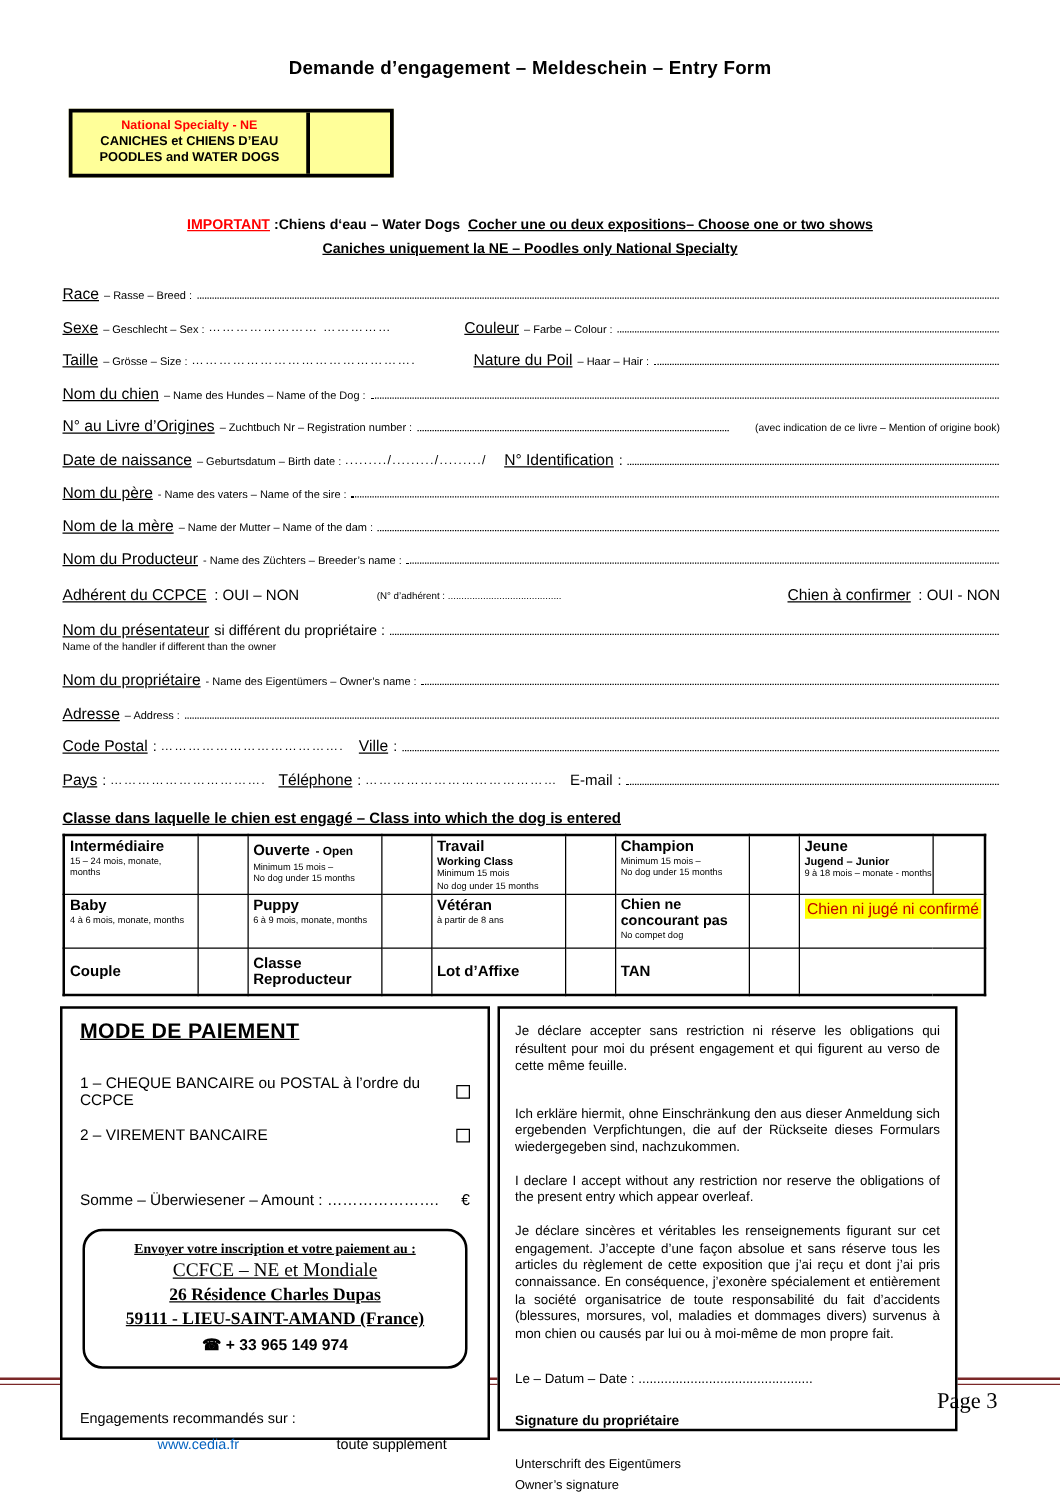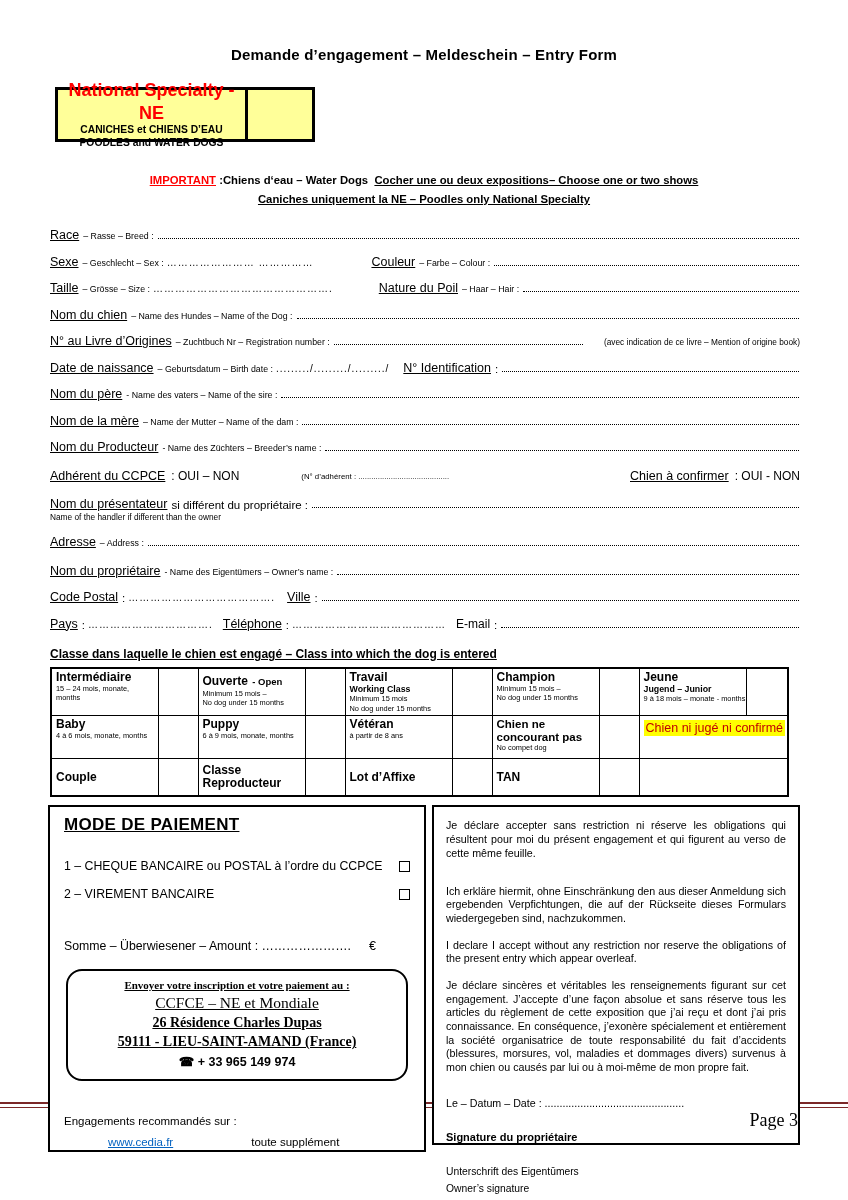--- a/index.html
+++ b/index.html
@@ -10,21 +10,21 @@
   .u{text-decoration:underline;}
   
   .page-title{padding-top:46px;text-align:center;font-size:15px;font-weight:bold;letter-spacing:.2px;}
   
   .header-row{position:relative;height:58px;margin-top:24px;}
   .hbox{position:absolute;top:0;display:flex;border:3px solid #000;box-sizing:border-box;}
   .hbox-left{left:55px;width:260px;height:55px;background:#FFFF99;}
   .hbox-right{left:505px;width:270px;height:51px;background:#CCFFFF;}
   .hbox-label{flex:1;display:flex;flex-direction:column;justify-content:center;text-align:center;line-height:1.25;}
   .hbox-cb{width:64px;border-left:3px solid #000;}
-  .hl-red{color:#FF0000;font-weight:bold;font-size:18px;}
+  .hl-red{color:#FF0000;font-weight:bold;font-size:10px;}
   .hl-blk{color:#000;font-weight:bold;font-size:10.3px;}
   .hbox-right .hl-red{font-size:12.5px;line-height:1.6;}
   
   .imp{margin-top:26px;text-align:center;font-weight:bold;font-size:11.3px;line-height:1.65;}
   .imp .red{color:#FF0000;text-decoration:underline;}
   
   .fields{margin:18px 48px 0 50px;}
   .frow{display:flex;align-items:flex-end;margin-top:10.5px;height:16px;}
   .lbl{font-size:12.5px;text-decoration:underline;white-space:nowrap;}
   .mid{font-size:8.8px;white-space:nowrap;margin-left:4px;padding-bottom:1px;color:#000;}
@@ -43,37 +43,37 @@
   .cname2{font-weight:bold;font-size:9.5px;}
   .csub{font-size:7.4px;line-height:1.25;}
   .cbsub{font-size:8.8px;font-weight:bold;line-height:1.2;}
   tr.r1 td{height:47px;}
   tr.r2 td{height:43px;}
   tr.r3 td{height:38px;}
   td.mergecell{text-align:center;vertical-align:middle;}
   .hlspan{background:#FFFF00;color:#C00000;font-size:12.5px;white-space:nowrap;padding:1px 2px;}
   
   .bottom{display:flex;margin:8px 48px 0 48px;position:relative;z-index:1;}
-  .paybox{width:378px;height:347px;border:2.5px solid #000;box-sizing:border-box;background:#fff;padding:8px 14px;}
+  .paybox{width:344px;height:347px;border:2.5px solid #000;box-sizing:border-box;background:#fff;padding:8px 14px;}
   .pay-title{font-size:17px;font-weight:bold;text-decoration:underline;letter-spacing:.3px;}
   .payrow{display:flex;align-items:center;font-size:12.3px;margin-top:0;}
   .payrow1{margin-top:24px;}
   .payrow2{margin-top:14px;}
   .cbx{width:9px;height:9px;border:1.7px solid #000;margin-left:auto;flex:none;}
   .somme{display:flex;align-items:flex-end;font-size:12.3px;margin-top:38px;}
   .eur{margin-left:18px;font-size:12.5px;}
   .sendbox{border:2px solid #000;border-radius:16px;margin:16px 2px 0 2px;padding:7px 4px 8px 4px;text-align:center;
            font-family:"Liberation Serif", serif;line-height:1.35;}
   .send-t{font-size:11px;font-weight:bold;text-decoration:underline;}
   .send-l1{font-size:15.5px;font-weight:normal;text-decoration:underline;}
   .send-l23{font-size:14px;font-weight:bold;text-decoration:underline;}
   .send-phone{font-family:"Liberation Sans", sans-serif;font-size:12.5px;font-weight:bold;margin-top:2px;}
   .recomm{font-size:11.5px;margin-top:34px;}
   .siterow{display:flex;align-items:flex-end;margin-top:9px;font-size:11.5px;}
-  .site{color:#0563C1;text-decoration:underline;margin-left:44px;}
+  .site{color:#0563C1;margin-left:62px;}
   .nosupp{margin-left:78px;}
   
   .decbox{width:368px;height:340px;border:2.5px solid #000;box-sizing:border-box;background:#fff;margin-left:6px;
           padding:12px 12px 0 12px;font-size:10.7px;text-align:justify;line-height:1.28;}
   .decbox p{margin:0 0 0 0;}
   .dec-gap1{margin-top:24px !important;}
   .dec-gap2{margin-top:13px !important;}
   .dec-gap3{margin-top:13px !important;}
   .dateline{margin-top:22px !important;text-align:left;font-size:10.7px;}
   .sig{margin-top:20px !important;font-weight:bold;text-align:left;font-size:11px;}
@@ -188,29 +188,29 @@
     </span>
   </div>
 
   <div class="frow" style="margin-top:12px;">
     <span class="lbl">Nom du présentateur</span>
     <span class="mid-lg">si différent du propriétaire :</span>
     <span class="dots"></span>
   </div>
   <div class="subline">Name of the handler if different than the owner</div>
 
-  <div class="frow">
-    <span class="lbl">Adresse</span>
-    <span class="mid">– Address :</span>
-    <span class="dots"></span>
-  </div>
-
   <div class="frow" style="margin-top:13px;">
     <span class="lbl">Nom du propriétaire</span>
     <span class="mid">- Name des Eigentümers – Owner’s name :</span>
+    <span class="dots"></span>
+  </div>
+
+  <div class="frow">
+    <span class="lbl">Adresse</span>
+    <span class="mid">– Address :</span>
     <span class="dots"></span>
   </div>
 
   <div class="frow">
     <span class="lbl">Code Postal</span>
     <span class="mid-lg">:</span>
     <span class="dotval">………………………………….</span>
     <span style="width:12px;flex:none;"></span>
     <span class="lbl">Ville</span>
     <span class="mid-lg">:</span>

